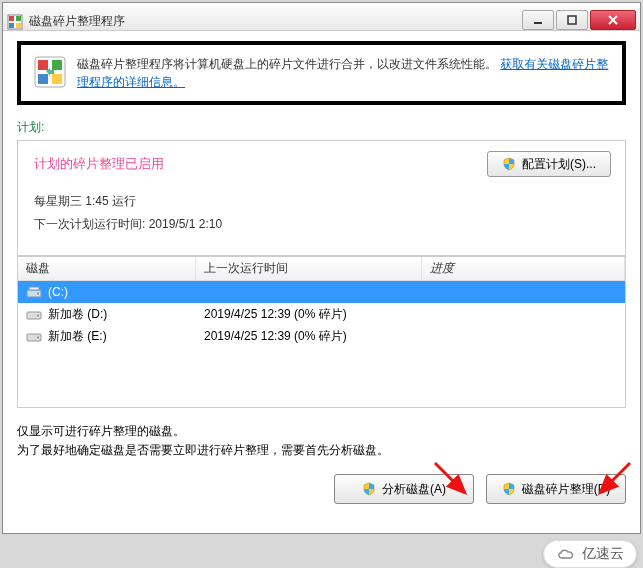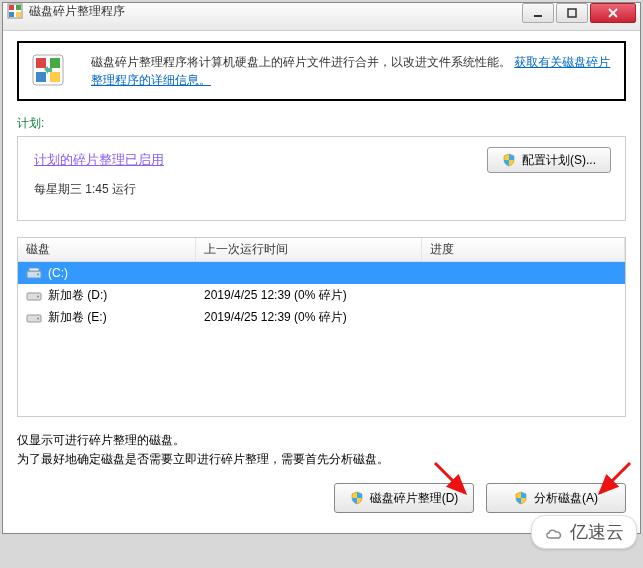--- a/index.html
+++ b/index.html
@@ -1,48 +1,48 @@
 <!DOCTYPE html>
 <html><head>
   <meta charset="utf-8">
   <style>
     * { box-sizing: border-box; margin: 0; padding: 0; }
     body { font-family: "Microsoft YaHei", "Segoe UI", Tahoma, sans-serif; font-size: 12px; background: #d8d8d8; width: 643px; height: 568px; overflow: hidden; position: relative; }
     
     .window { background: #fff; border: 1px solid #888; width: 639px; height: 532px; margin: 2px; position: relative; }
     
-    .titlebar { height: 28px; background: linear-gradient(#fdfdfd, #e8e8e8); border-bottom: 1px solid #ccc; display: flex; align-items: flex-start; padding: 0 4px; }
+    .titlebar { height: 28px; background: linear-gradient(#fdfdfd, #e8e8e8); border-bottom: 1px solid #ccc; display: flex; align-items: flex-end; padding: 0 4px; }
     .titlebar-icon { width: 16px; height: 16px; margin-right: 6px; }
     .titlebar-text { flex: 1; color: #333; font-size: 12px; }
     .window-controls { display: flex; }
     .win-btn { width: 32px; height: 20px; border: 1px solid #aaa; margin-left: 2px; display: flex; align-items: center; justify-content: center; background: linear-gradient(#f8f8f8,#e2e2e2); cursor: pointer; border-radius: 2px; }
     .win-btn.close { width: 46px; background: linear-gradient(#e67, #c23); border-color: #a22; color: #fff; }
     .win-btn svg { width: 10px; height: 10px; }
     
     .content { padding: 10px 14px; }
     
-    .info-box { border: 2px solid #000000; padding: 10px 12px; display: flex; gap: 26px; line-height: 1.5; color: #333; }
+    .info-box { border: 4px solid #000000; padding: 10px 12px; display: flex; gap: 10px; line-height: 1.5; color: #333; }
     .info-icon-wrap { width: 34px; height: 34px; flex-shrink: 0; }
     .info-text {}
     .link { color: #0066cc; text-decoration: underline; cursor: pointer; }
     
     .section-label { margin-top: 14px; margin-bottom: 4px; color: #15803d; }
     
     .schedule-box { border: 1px solid #ccc; padding: 14px 16px 16px; position: relative; }
-    .schedule-title { color: #8b5cf6; font-size: 13px; margin-bottom: 12px; text-decoration: underline; }
+    .schedule-title { color: #ec4899; font-size: 13px; margin-bottom: 20px; }
     .schedule-line { margin-bottom: 6px; color: #333; }
     
     .config-btn { position: absolute; right: 14px; top: 10px; width: 124px; height: 26px; background: linear-gradient(#fdfdfd,#e6e6e6); border: 1px solid #999; border-radius: 3px; cursor: pointer; display: flex; align-items: center; justify-content: center; gap: 6px; font-size: 12px; }
     
-    .table-box { border: 1px solid #ccc; margin-top: 16px; height: 180px; background: #fff; overflow: hidden; }
+    .table-box { border: 1px solid #ccc; margin-top: 0; height: 152px; background: #fff; overflow: hidden; }
     .table-header { display: flex; background: linear-gradient(#fff,#f0f0f0); border-bottom: 1px solid #ddd; height: 24px; align-items: center; font-size: 12px; color: #333; }
     .th { padding: 0 8px; border-right: 1px solid #e4e4e4; height: 100%; display: flex; align-items: center; }
     .th1 { width: 178px; }
     .th2 { width: 226px; }
-    .th3 { flex: 1; }
+    .th3 { flex: 1; font-style: italic; }
     .table-body {}
     .tr { display: flex; height: 22px; align-items: center; font-size: 12px; }
     .tr.selected { background: #3399ff; color: #fff; }
     .td { padding: 0 8px; display: flex; align-items: center; gap: 6px; }
     .td1 { width: 178px; }
     .td2 { width: 226px; }
     .td3 { flex: 1; }
     .drive-icon { width: 16px; height: 14px; flex-shrink: 0; }
     
     .bottom-text { margin-top: 14px; line-height: 1.6; color: #000000; }
@@ -50,21 +50,21 @@
     .bottom-buttons { display: flex; justify-content: flex-end; gap: 12px; margin-top: 14px; }
     .action-btn { width: 140px; height: 30px; background: linear-gradient(#fdfdfd,#e6e6e6); border: 1px solid #888; border-radius: 3px; cursor: pointer; display: flex; align-items: center; justify-content: center; gap: 6px; font-size: 12px; }
     
     .shield { width: 14px; height: 14px; }
     
     .arrow { position: absolute; width: 50px; height: 50px; pointer-events: none; }
     .arrow1 { left: 430px; top: 458px; }
     .arrow2 { left: 585px; top: 458px; }
     .arrow svg { width: 50px; height: 50px; }
     
-    .watermark { position: absolute; right: 6px; bottom: 19px; background: #fff; border: 1px solid #ddd; border-radius: 14px; padding: 4px 12px; display: flex; align-items: center; gap: 6px; font-size: 18px; color: #555; box-shadow: 0 1px 3px rgba(0,0,0,0.15); }
+    .watermark { position: absolute; right: 6px; bottom: 0; background: #fff; border: 1px solid #ddd; border-radius: 14px; padding: 4px 12px; display: flex; align-items: center; gap: 6px; font-size: 14px; color: #555; box-shadow: 0 1px 3px rgba(0,0,0,0.15); }
     .wm-icon { width: 20px; height: 14px; }
   </style>
 </head>
 <body>
 
 <div class="window">
   <div class="titlebar">
     <span class="titlebar-icon">
       <svg viewBox="0 0 16 16">
           <rect x="1" y="1" width="14" height="14" fill="#fff" stroke="#888"></rect>
@@ -112,20 +112,21 @@
       <div class="info-text">
         <span>磁盘碎片整理程序将计算机硬盘上的碎片文件进行合并，以改进文件系统性能。</span>
         <span class="link">获取有关磁盘碎片整理程序的详细信息。</span>
       </div>
     </div>
 
     <div class="section-label">计划:</div>
     <div class="schedule-box">
       <div class="schedule-title">计划的碎片整理已启用</div>
       <div class="schedule-line">每星期三  1:45 运行</div>
+      <div class="schedule-line">下一次计划运行时间: 2019/5/1 2:10</div>
       <button class="config-btn">
         <span class="shield"><svg viewBox="0 0 14 14">
               <path d="M7 1 L12 3 L12 7 C12 10 10 12 7 13 C4 12 2 10 2 7 L2 3 Z" fill="#fc3" stroke="#c80" stroke-width="0.6"></path>
               <path d="M7 1 L12 3 L12 7 L7 7 Z" fill="#3af"></path>
               <path d="M7 7 L7 13 C4 12 2 10 2 7 Z" fill="#3af"></path>
             </svg></span>
         <span>配置计划(S)...</span>
       </button>
     </div>
 
@@ -177,29 +178,29 @@
       <div>为了最好地确定磁盘是否需要立即进行碎片整理，需要首先分析磁盘。</div>
     </div>
 
     <div class="bottom-buttons">
       <button class="action-btn">
         <span class="shield"><svg viewBox="0 0 14 14">
               <path d="M7 1 L12 3 L12 7 C12 10 10 12 7 13 C4 12 2 10 2 7 L2 3 Z" fill="#fc3" stroke="#c80" stroke-width="0.6"></path>
               <path d="M7 1 L12 3 L12 7 L7 7 Z" fill="#3af"></path>
               <path d="M7 7 L7 13 C4 12 2 10 2 7 Z" fill="#3af"></path>
             </svg></span>
-        <span>磁盘碎片整理(D)</span>
+        <span>分析磁盘(A)</span>
       </button>
       <button class="action-btn">
         <span class="shield"><svg viewBox="0 0 14 14">
               <path d="M7 1 L12 3 L12 7 C12 10 10 12 7 13 C4 12 2 10 2 7 L2 3 Z" fill="#fc3" stroke="#c80" stroke-width="0.6"></path>
               <path d="M7 1 L12 3 L12 7 L7 7 Z" fill="#3af"></path>
               <path d="M7 7 L7 13 C4 12 2 10 2 7 Z" fill="#3af"></path>
             </svg></span>
-        <span>分析磁盘(A)</span>
+        <span>磁盘碎片整理(D)</span>
       </button>
     </div>
   </div>
 </div>
 
 <div class="arrow arrow1">
   <svg viewBox="0 0 50 50">
       <defs>
         <marker id="ah1" markerWidth="8" markerHeight="8" refX="6" refY="3" orient="auto">
           <path d="M0,0 L7,3 L0,6 Z" fill="#e11"></path>

